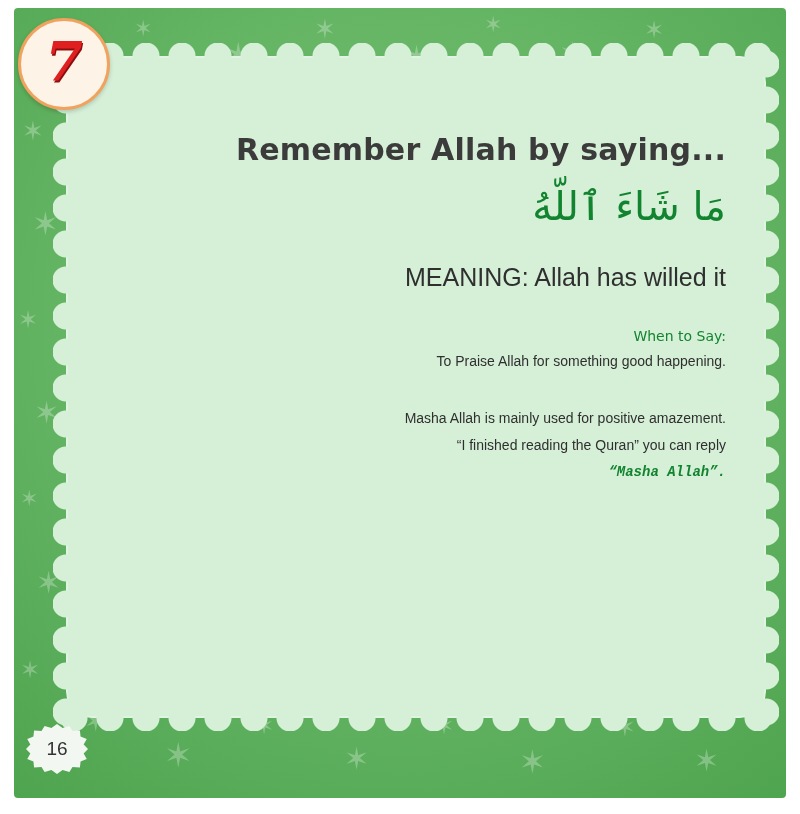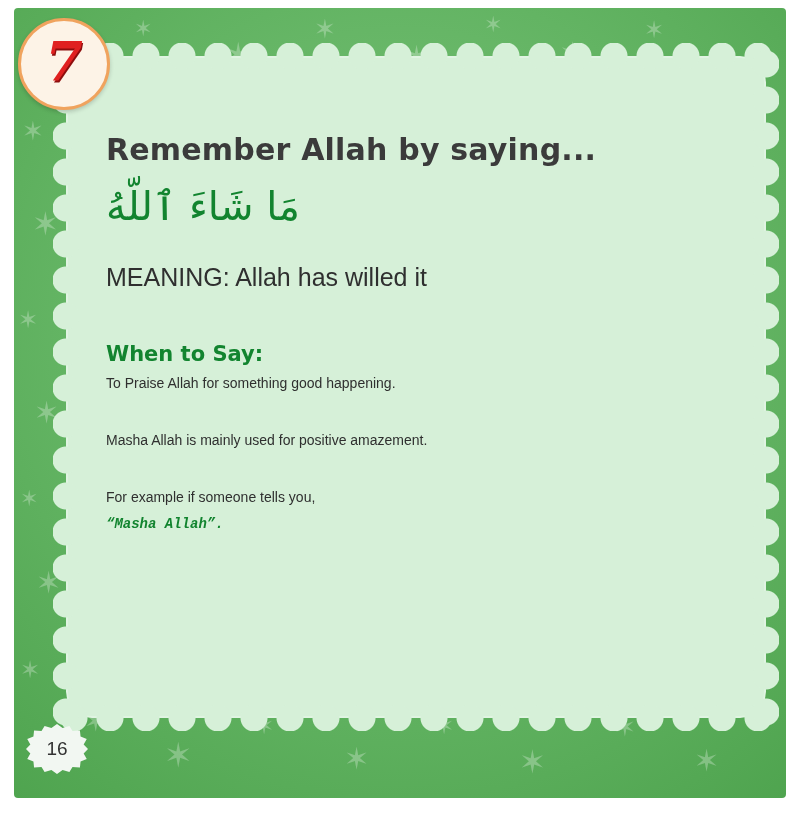--- a/index.html
+++ b/index.html
@@ -87,21 +87,21 @@
     background-repeat: repeat-y;
   }
   .scallop-left { left: -13px; }
   .scallop-right { right: -13px; }
 
   .content {
     position: absolute;
     inset: 0;
     padding: 30px 40px;
     box-sizing: border-box;
-    text-align: left;
+    text-align: right;
   }
 
   .heading {
     font-family: "DejaVu Sans", sans-serif;
     font-weight: bold;
     font-size: 30px;
     color: #3b3b3b;
     letter-spacing: 0.2px;
     margin-top: 46px;
   }
@@ -126,24 +126,24 @@
 
   .meaning {
     font-family: "Liberation Sans", sans-serif;
     font-size: 25px;
     color: #2f2f2f;
     margin-top: 32px;
   }
 
   .when-label {
     font-family: "DejaVu Sans", sans-serif;
-    font-weight: bold;
-    font-size: 21px;
-    color: #12842f;
-    margin-top: 50px;
+    font-weight: normal;
+    font-size: 14px;
+    color: #12842f;
+    margin-top: 36px;
   }
 
   .body-line {
     font-family: "Liberation Sans", sans-serif;
     font-size: 14px;
     color: #2f2f2f;
     margin-top: 8px;
     line-height: 1.35;
   }
 
@@ -267,21 +267,21 @@
 
         <div class="phrase-arabic">مَا شَاءَ ٱللّهُ</div>
 
         <div class="meaning">MEANING: Allah has willed it</div>
 
         <div class="when-label">When to Say:</div>
         <div class="body-line">To Praise Allah for something good happening.</div>
 
         <div class="body-line gap-lg">Masha Allah is mainly used for positive amazement.</div>
 
-        <div class="body-line gap-lg">For example if someone tells you,</div>
+        <div class="body-line">“I finished reading the Quran” you can reply</div>
         <div class="body-line emph">“Masha Allah”.</div>
       </div>
     </div>
   </div>
 
   <div class="badge">
     <span class="badge-num">7</span>
   </div>
 
   <div class="pagenum">

